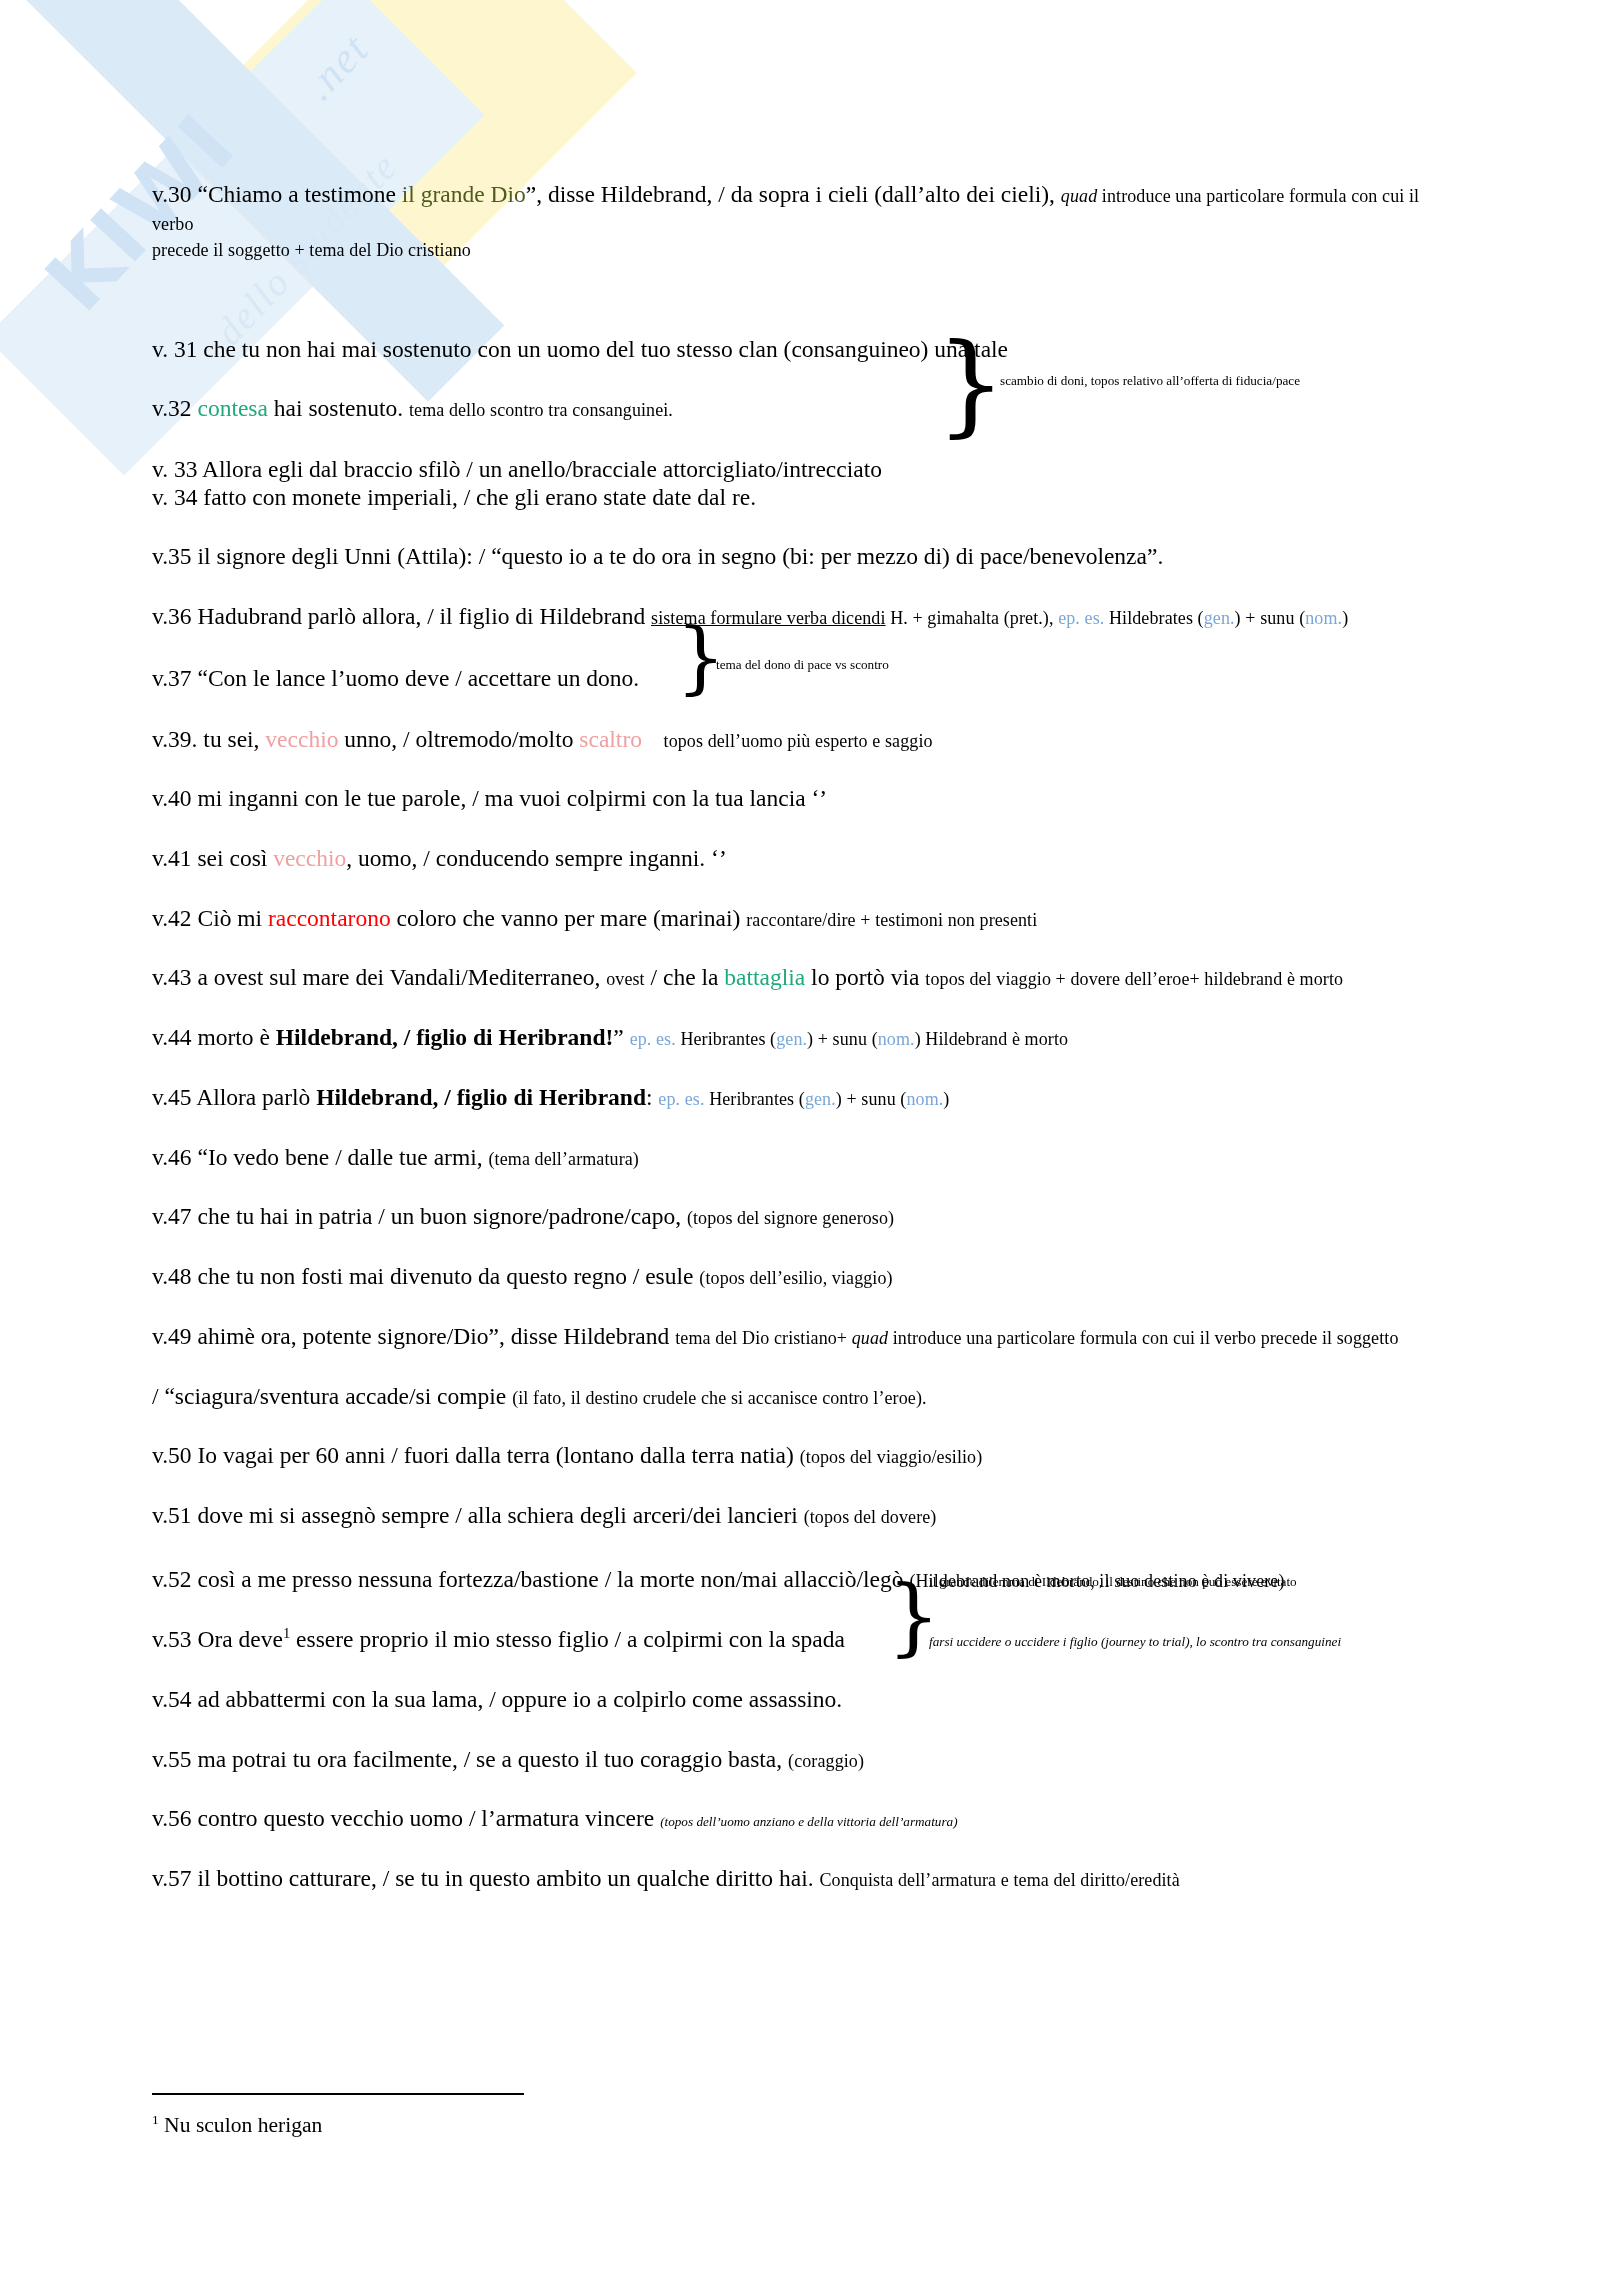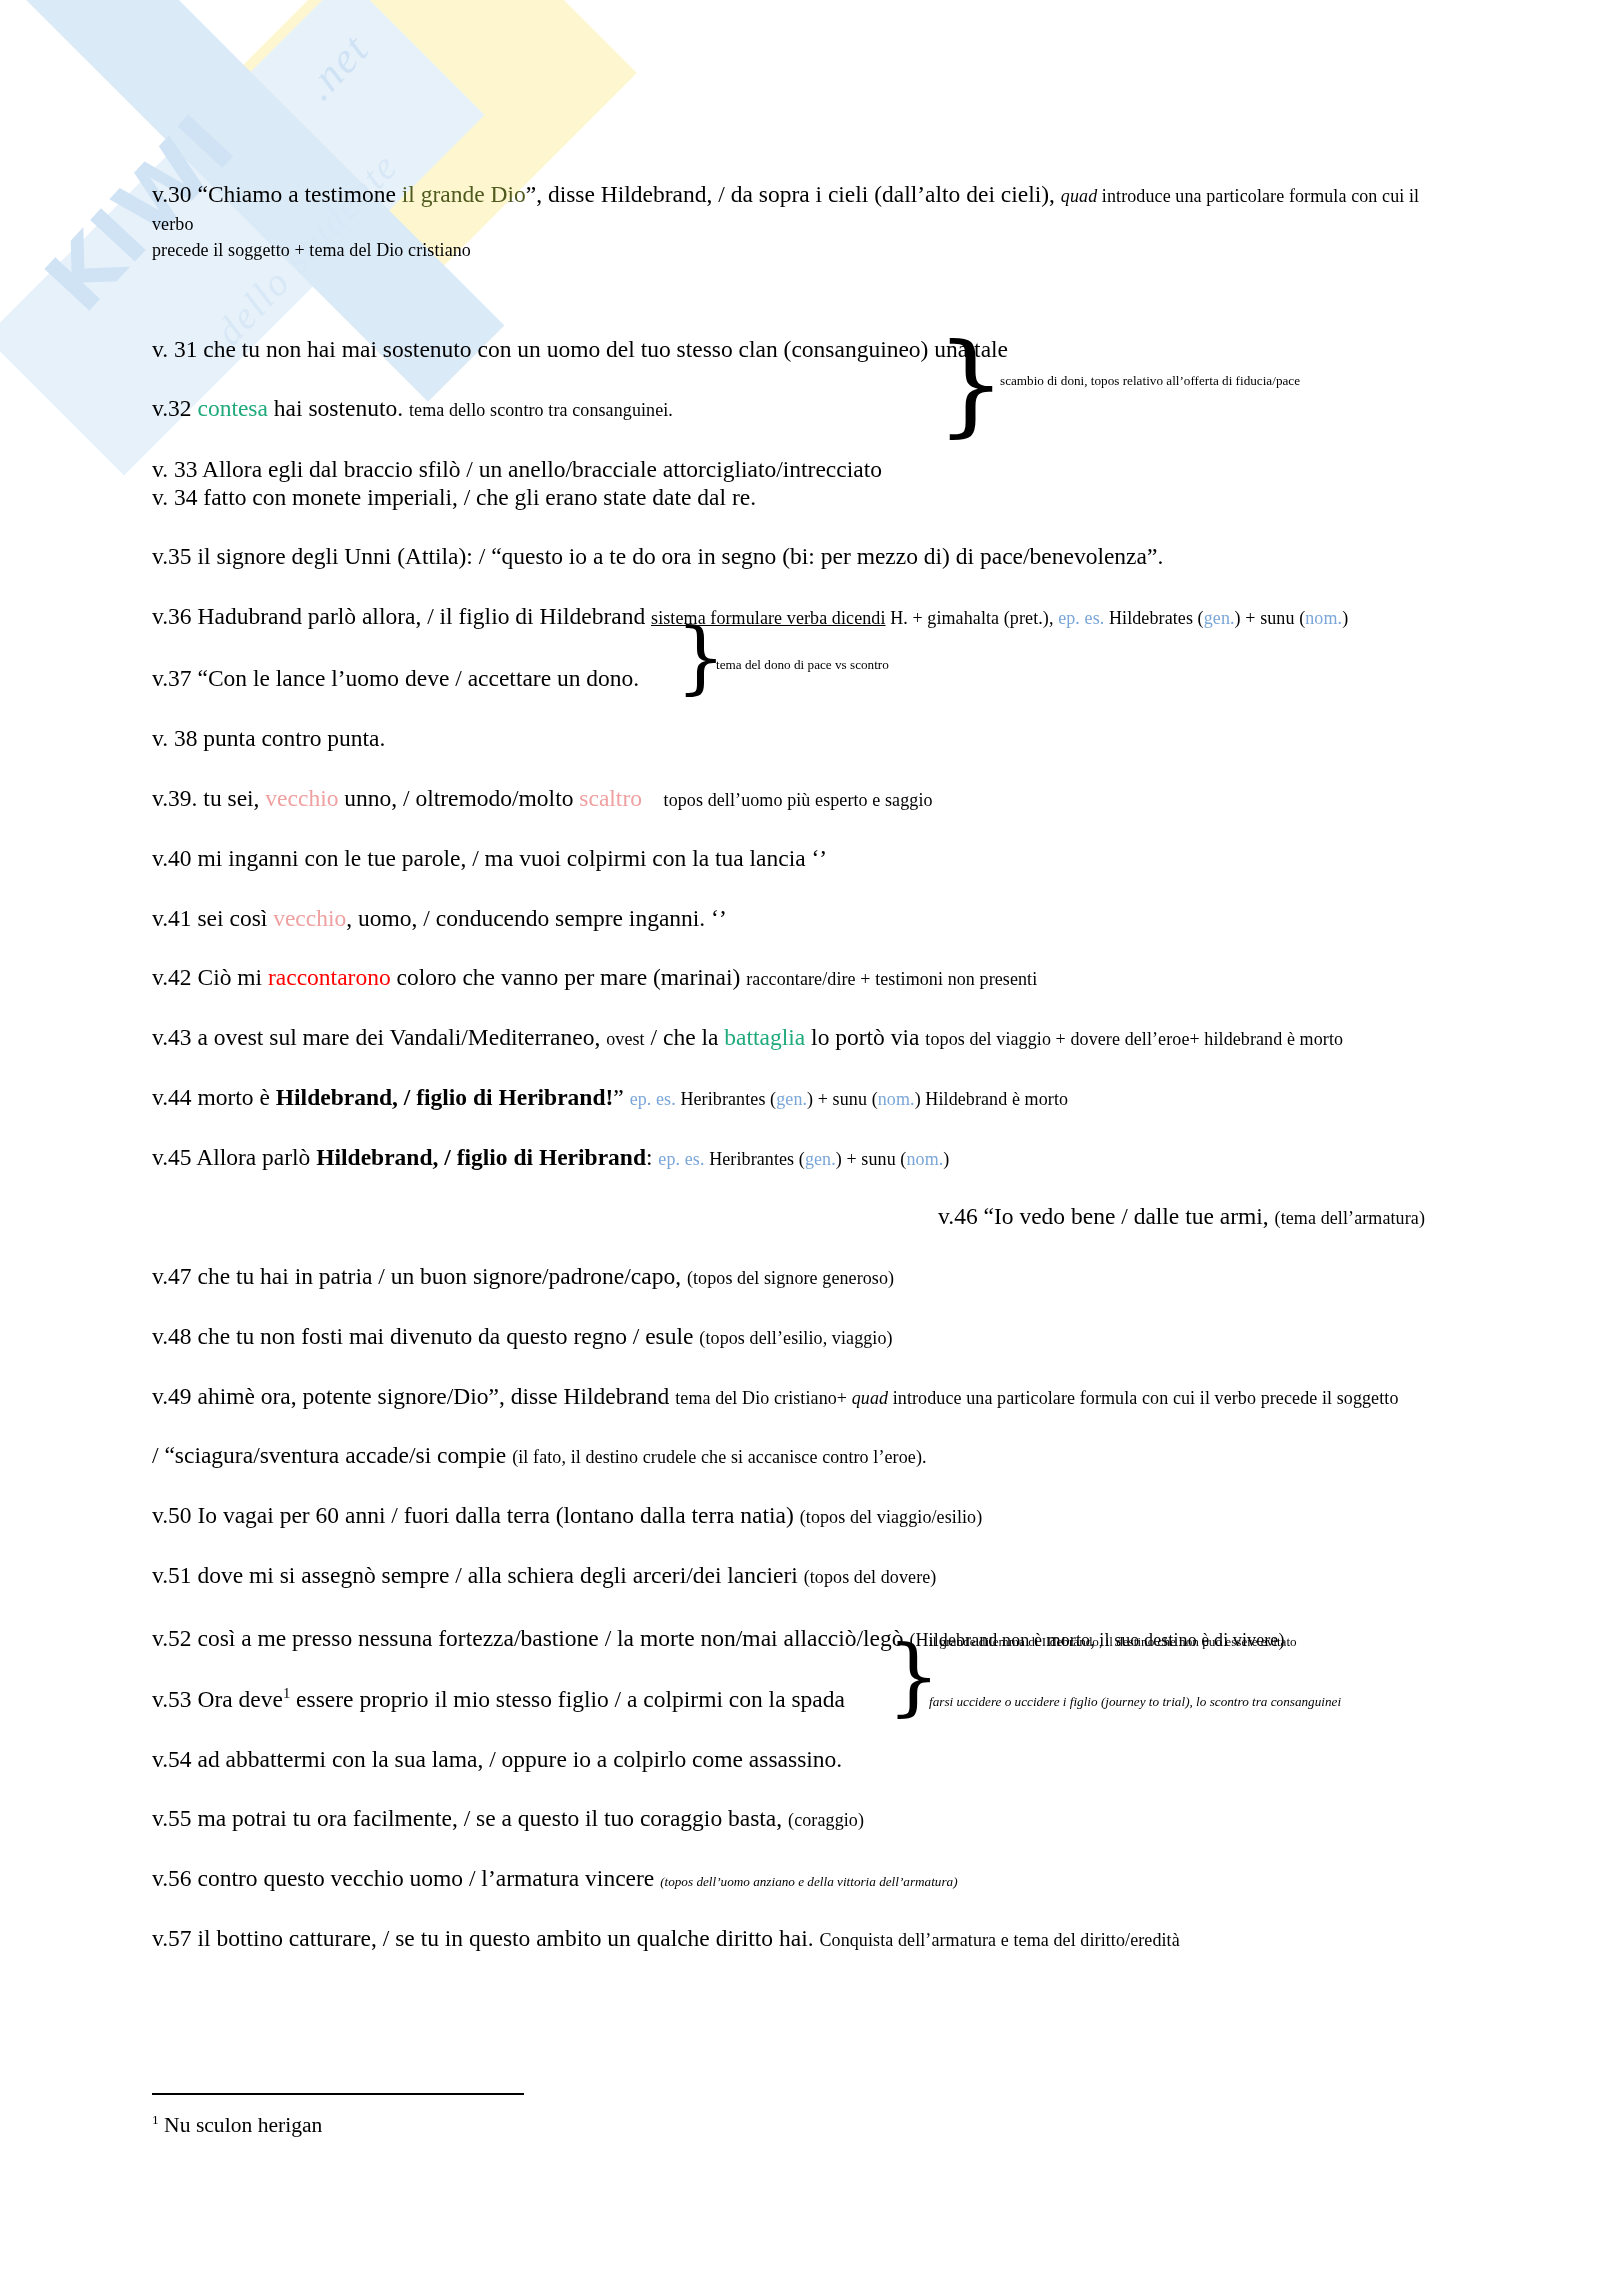--- a/index.html
+++ b/index.html
@@ -198,23 +198,20 @@
     </div>
 
     <div class="line" style="margin-top:32px;">
       <span>v.36 Hadubrand parlò allora, / il figlio di Hildebrand </span><span class="gloss ul">sistema formulare verba dicendi</span><span class="gloss"> H. + gimahalta (pret.), </span><span class="gloss blue">ep. es.</span><span class="gloss"> Hildebrates (</span><span class="gloss blue">gen.</span><span class="gloss">) + sunu (</span><span class="gloss blue">nom.</span><span class="gloss">)</span>
     </div>
 
     <div class="verse-block">
       <div class="line" style="margin-top:34px;">
         <span>v.37 “Con le lance l’uomo deve / accettare un dono.</span>
       </div>
-      <div class="line" style="margin-top:32px;">
-        <span>v. 38 punta contro punta.</span>
-      </div>
       <div class="brace" style="left:676px; top:-47px; font-size:78px;">}</div>
       <div class="brace-note" style="left:716px; top:-7.8px;">tema del dono di pace vs scontro</div>
     </div>
 
     <div class="line" style="margin-top:33px;">
       <span>v.39.  tu sei, </span><span class="pink">vecchio</span><span> unno,  /  oltremodo/molto </span><span class="pink">scaltro</span><span class="gloss" style="margin-left:21.6px;">topos dell’uomo più esperto e saggio</span>
     </div>
 
     <div class="line" style="margin-top:32px;">
       <span>v.40 mi inganni con le tue parole, / ma vuoi colpirmi con la tua lancia   ‘’</span>
@@ -234,21 +231,21 @@
 
     <div class="line" style="margin-top:32px;">
       <span>v.44 morto è </span><span class="bold">Hildebrand, / figlio di Heribrand!</span><span>” </span><span class="gloss blue">ep. es.</span><span class="gloss"> Heribrantes (</span><span class="gloss blue">gen.</span><span class="gloss">) + sunu (</span><span class="gloss blue">nom.</span><span class="gloss">) Hildebrand è morto</span>
     </div>
 
 
     <div class="line" style="margin-top:32px;">
       <span>v.45 Allora parlò </span><span class="bold">Hildebrand, / figlio di Heribrand</span><span>: </span><span class="gloss blue">ep. es.</span><span class="gloss"> Heribrantes (</span><span class="gloss blue">gen.</span><span class="gloss">) + sunu (</span><span class="gloss blue">nom.</span><span class="gloss">)</span>
     </div>
 
-    <div class="line" style="margin-top:32px;text-align:right;">
+    <div class="line" style="margin-top:32px;">
       <span>v.46 “Io vedo bene / dalle tue armi, </span><span class="gloss">(tema dell’armatura)</span>
     </div>
 
     <div class="line" style="margin-top:32px;">
       <span>v.47 che tu hai in patria  /   un buon signore/padrone/capo, </span><span class="gloss">(topos del signore generoso)</span>
     </div>
 
     <div class="line" style="margin-top:32px;">
       <span>v.48 che tu non fosti mai divenuto da questo regno /  esule </span><span class="gloss">(topos dell’esilio, viaggio)</span>
     </div>

